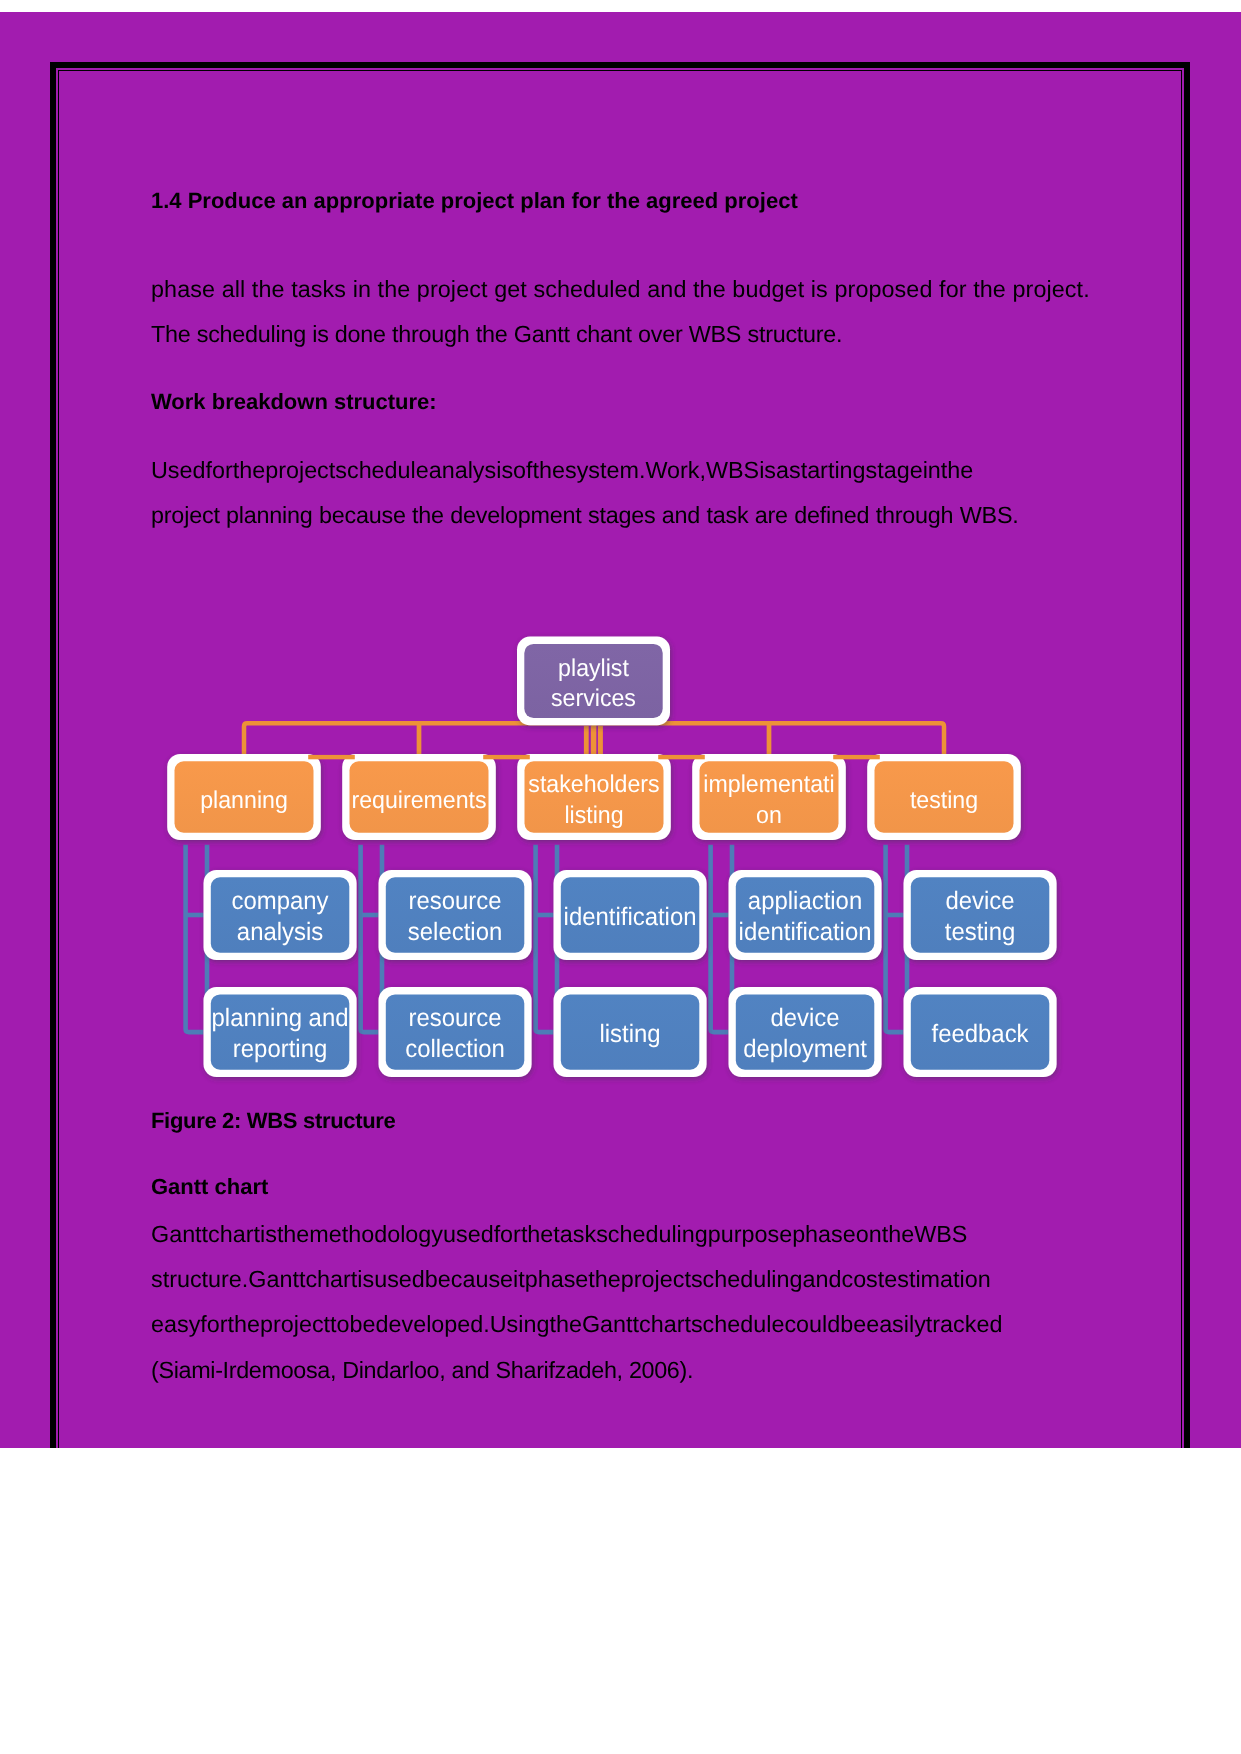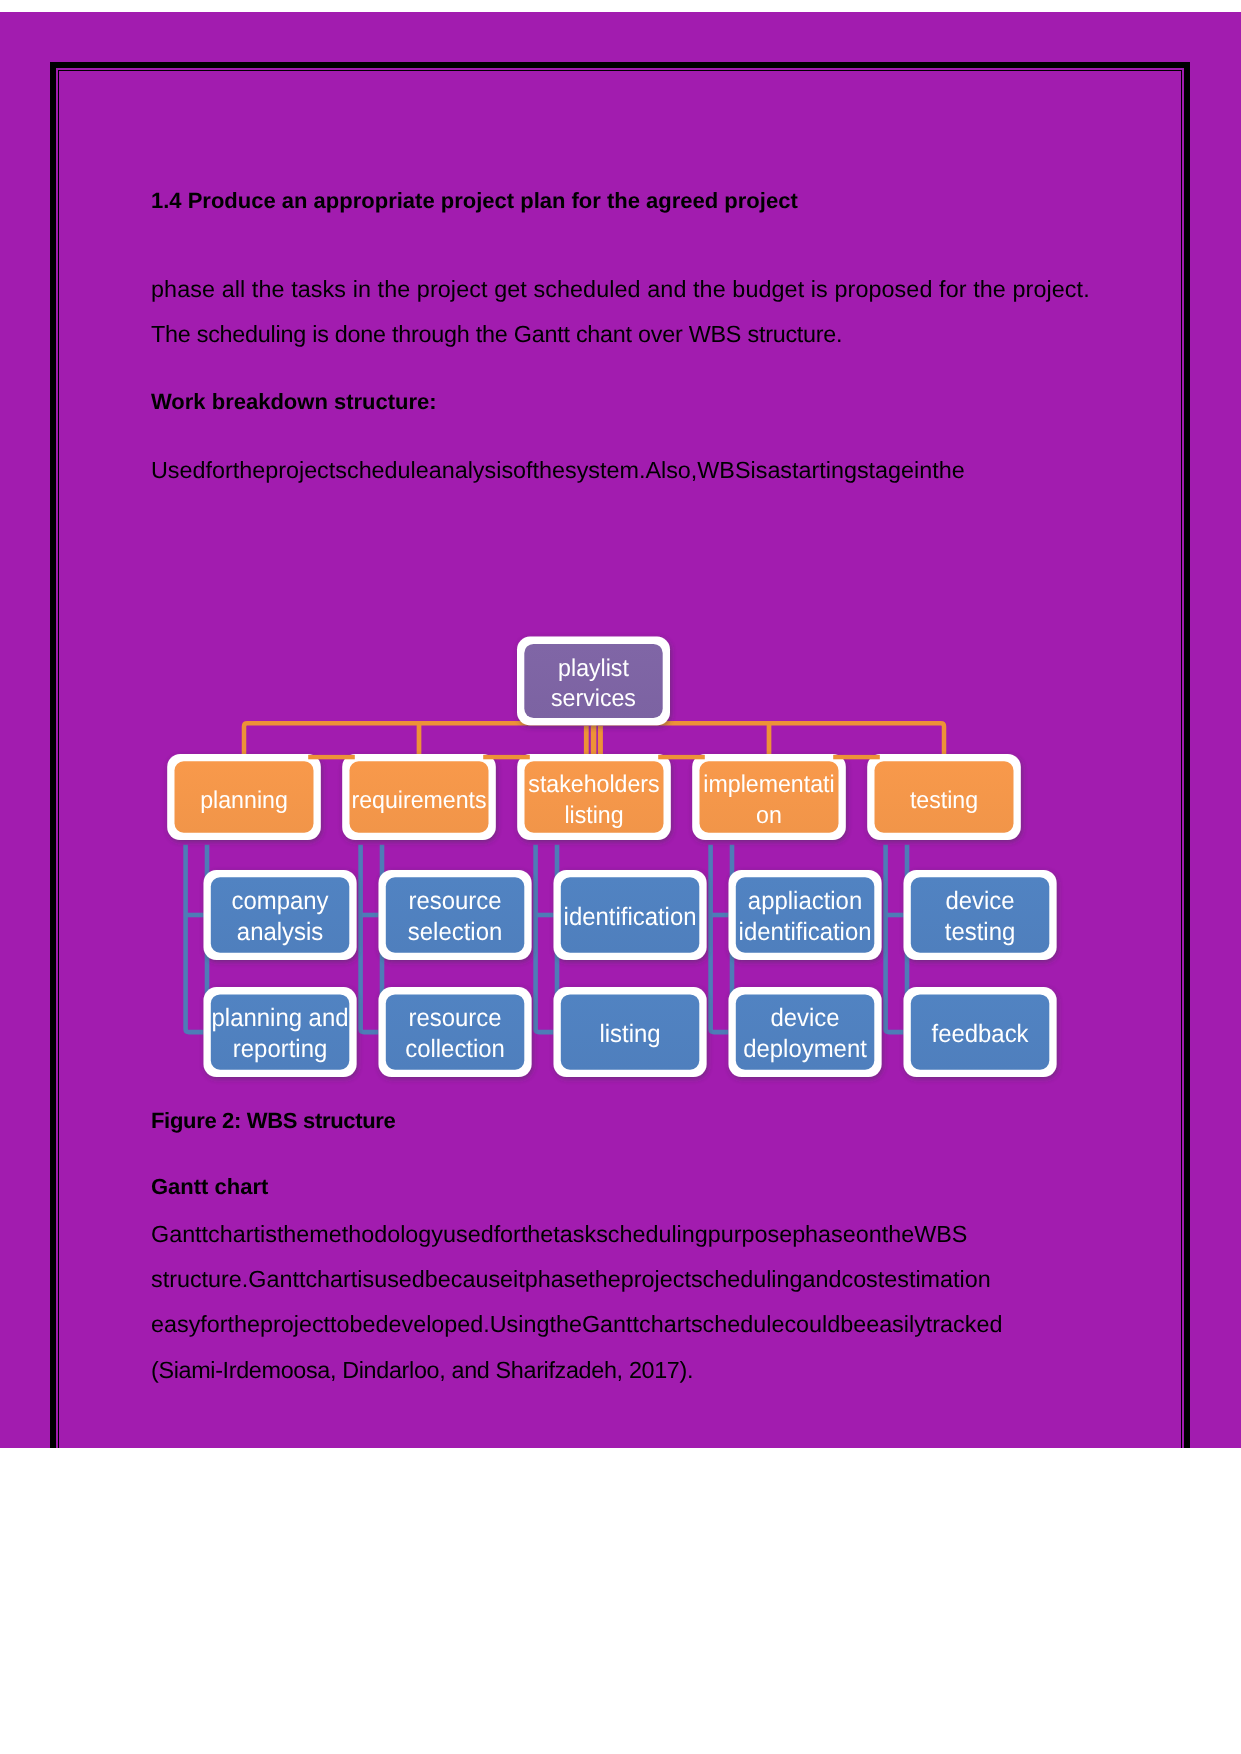--- a/index.html
+++ b/index.html
@@ -31,29 +31,30 @@
   <div class="ln jz" style="top:447px;width:938px">
       <span>Used</span>
       <span>for</span>
       <span>the</span>
       <span>project</span>
       <span>schedule</span>
       <span>analysis</span>
       <span>of</span>
       <span>the</span>
       <span>system.</span>
-      <span>Also,</span>
+      <span>Work,</span>
       <span>WBS</span>
       <span>is</span>
       <span>a</span>
       <span>starting</span>
       <span>stage</span>
       <span>in</span>
       <span>the</span>
     </div>
+  <div class="ln" style="top:492px;letter-spacing:-0.2px">project planning because the development stages and task are defined through WBS.</div>
 
   <div class="ln bd" style="top:1098px;letter-spacing:-0.32px">Figure 2: WBS structure</div>
 
   <div class="ln bd" style="top:1164px">Gantt chart</div>
 
   <div class="ln jz" style="top:1211px;width:938px">
       <span>Gantt</span>
       <span>chart</span>
       <span>is</span>
       <span>the</span>
@@ -96,21 +97,21 @@
       <span>Using</span>
       <span>the</span>
       <span>Gantt</span>
       <span>chart</span>
       <span>schedule</span>
       <span>could</span>
       <span>be</span>
       <span>easily</span>
       <span>tracked</span>
     </div>
-  <div class="ln" style="top:1346.5px;letter-spacing:-0.33px">(Siami-Irdemoosa, Dindarloo, and Sharifzadeh, 2017).</div>
+  <div class="ln" style="top:1346.5px;letter-spacing:-0.33px">(Siami-Irdemoosa, Dindarloo, and Sharifzadeh, 2006).</div>
 
   <div class="ln" style="left:1066.5px;top:1629px;font-size:19px">17</div>
 
   <div id="diagram">
       <svg width="1241" height="1754" viewBox="0 0 1241 1754" style="position: absolute; left: 0px; top: 0px;">
         <defs>
           <filter id="sh" x="-30%" y="-30%" width="180%" height="180%">
             <feDropShadow dx="1.1" dy="1.8" stdDeviation="2.9" flood-color="#3a3a46" flood-opacity="0.46"></feDropShadow>
           </filter>
           <linearGradient id="gO" x1="0" y1="0" x2="0" y2="1">

